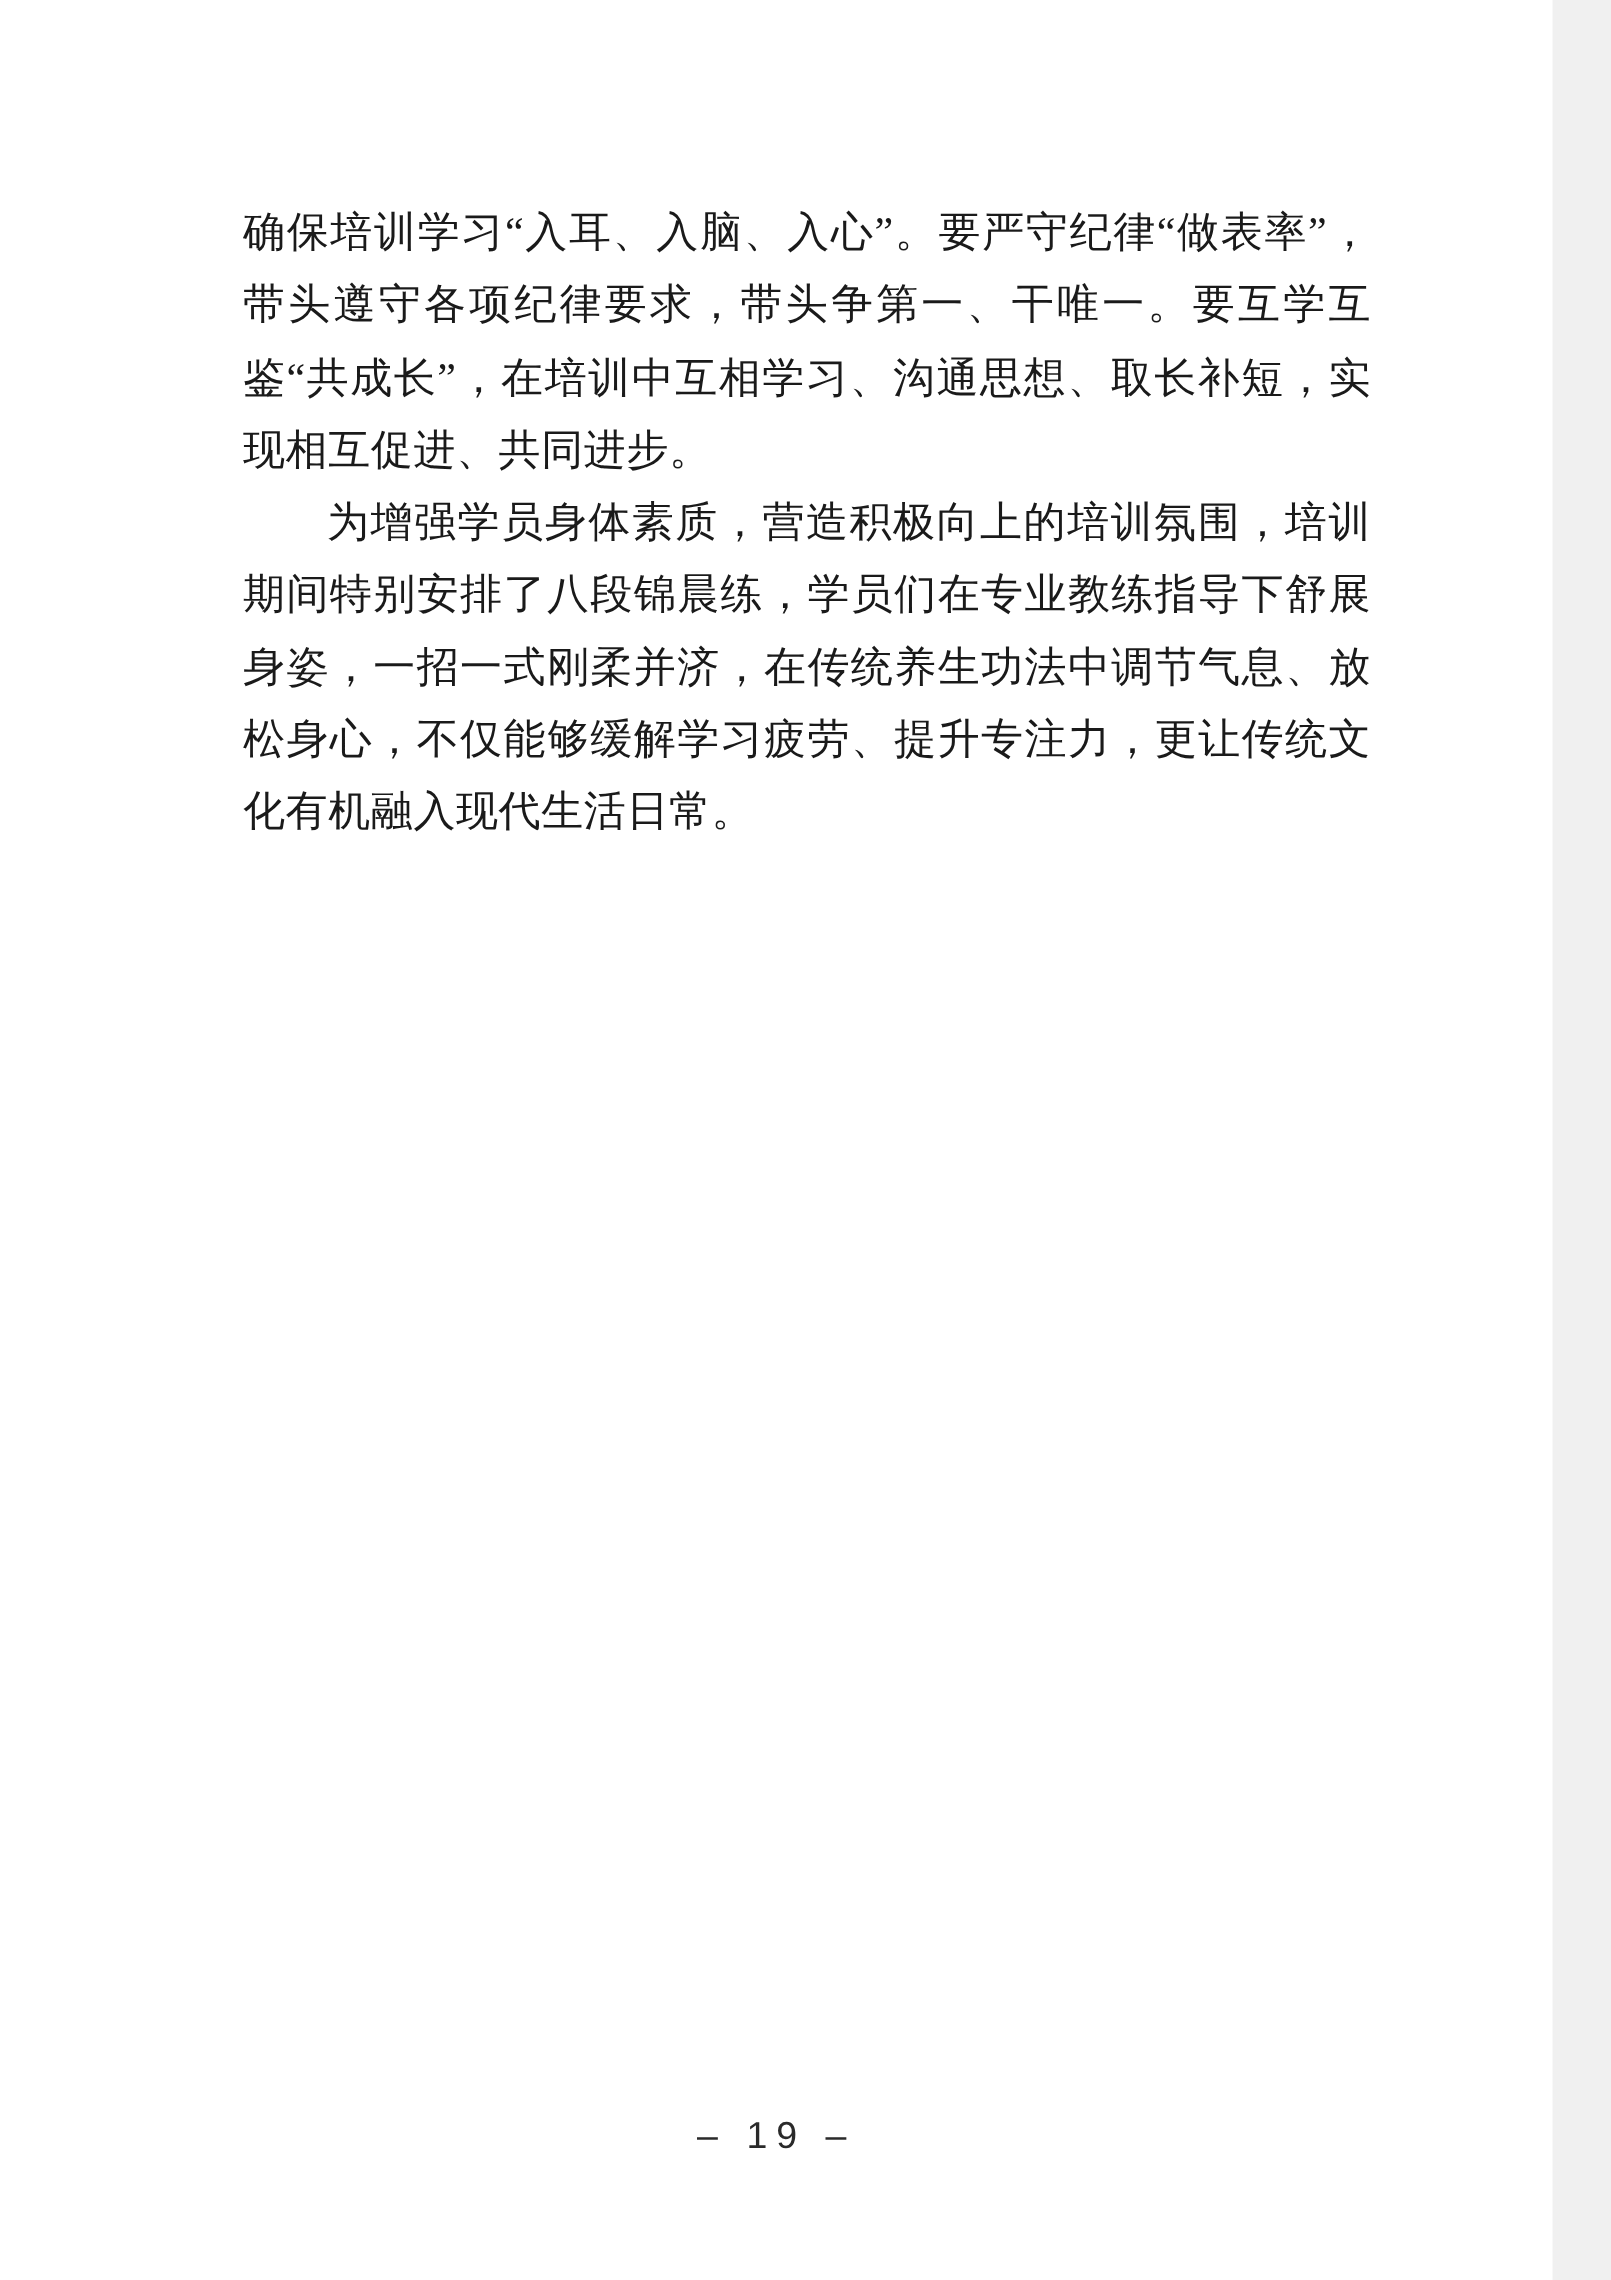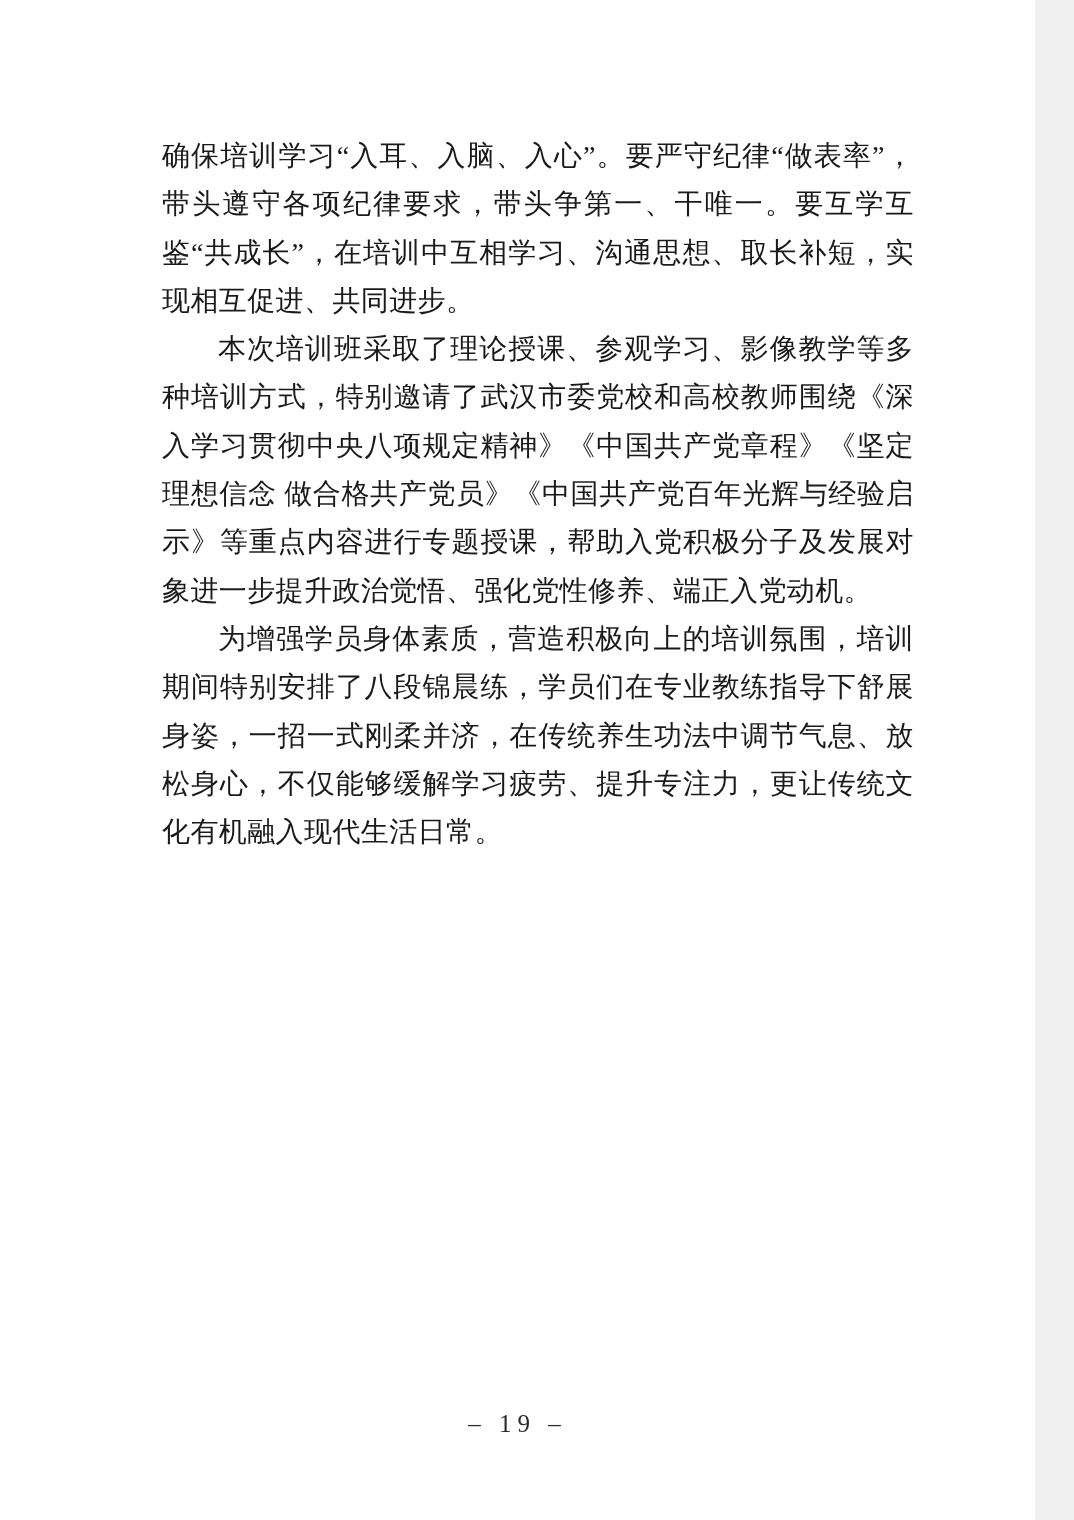--- a/index.html
+++ b/index.html
@@ -41,27 +41,26 @@
   }
   .page-number {
     position: absolute;
     left: 0;
     top: 1410px;
     width: 100%;
     text-align: center;
     font-size: 25px;
     color: #2a2a2a;
     letter-spacing: 6px;
-    font-family: Liberation Serif, serif;
+    font-family: Liberation Sans, sans-serif;
   }
 </style>
 </head>
 <body>
 
 <div class="page">
   <div class="content">
     <p>确保培训学习“入耳、入脑、入心”。要严守纪律“做表率”，带头遵守各项纪律要求，带头争第一、干唯一。要互学互鉴“共成长”，在培训中互相学习、沟通思想、取长补短，实现相互促进、共同进步。</p>
-    <p class="indent">本次培训班采取了理论授课、参观学习、影像教学等多种培训方式，特别邀请了武汉市委党校和高校教师围绕《深入学习贯彻中央八项规定精神》《中国共产党章程》《坚定理想信念 做合格共产党员》《中国共产党百年光辉与经验启示》等重点内容进行专题授课，帮助入党积极分子及发展对象进一步提升政治觉悟、强化党性修养、端正入党动机。</p>
     <p class="indent">为增强学员身体素质，营造积极向上的培训氛围，培训期间特别安排了八段锦晨练，学员们在专业教练指导下舒展身姿，一招一式刚柔并济，在传统养生功法中调节气息、放松身心，不仅能够缓解学习疲劳、提升专注力，更让传统文化有机融入现代生活日常。</p>
   </div>
 
   <div class="page-number">– 19 –</div>
 </div>
 
 </body></html>

